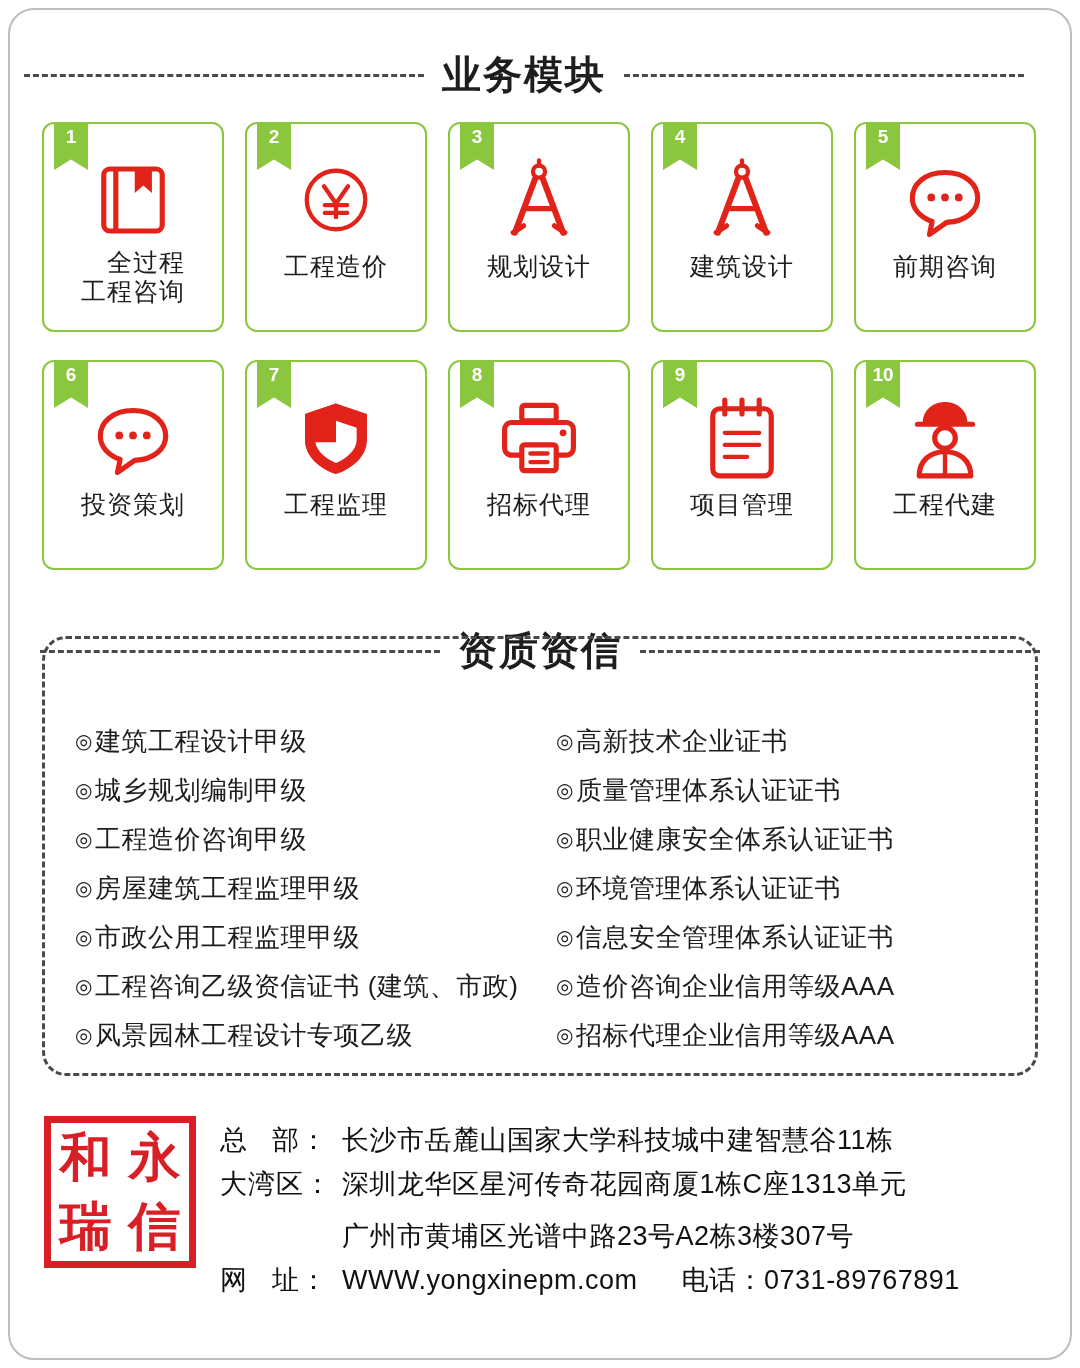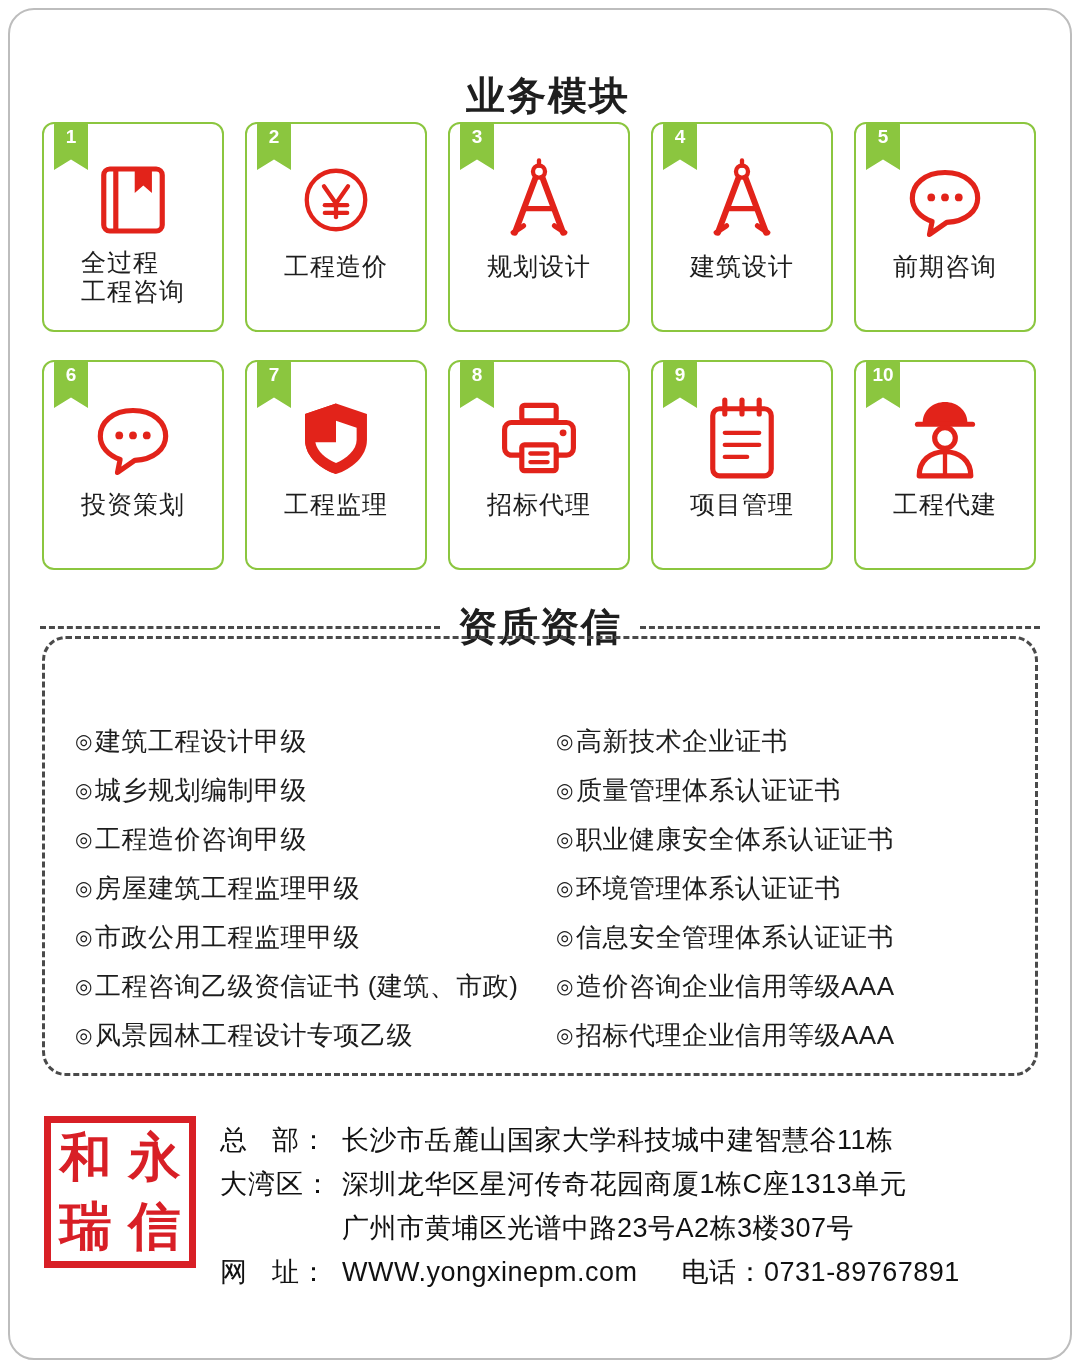--- a/index.html
+++ b/index.html
@@ -46,24 +46,23 @@
   }
   .section-head .title {
     font-size: 39px;
     font-weight: bold;
     letter-spacing: 2px;
     color: #1e1e1e;
     white-space: nowrap;
   }
 
   #business-head {
-    left: 48px;
+    left: 24px;
     top: 48px;
     width: 1000px;
-    flex-direction: column;
   }
 
   
   .modules {
     position: absolute;
     left: 42px;
     top: 122px;
     width: 996px;
     display: grid;
     grid-template-columns: repeat(5, 182px);
@@ -108,31 +107,31 @@
     height: 92px;
     display: flex;
     align-items: center;
     justify-content: center;
   }
   .icon-wrap svg { display: block; }
   .module-label {
     margin-top: 6px;
     font-size: 25px;
     line-height: 1.16;
-    text-align: left;
+    text-align: right;
     color: #1d1d1d;
     letter-spacing: 1px;
     white-space: pre-line;
   }
   .module-label.two-line { margin-top: 2px; }
 
   
   #qual-head {
     left: 40px;
-    top: 600px;
+    top: 624px;
     width: 1000px;
   }
   .qual-box {
     position: absolute;
     left: 42px;
     top: 636px;
     width: 996px;
     height: 440px;
     box-sizing: border-box;
     border: 3px dashed #4a4a4a;
@@ -210,21 +209,21 @@
     letter-spacing: 1px;
   }
   .addr-label.spread {
     display: flex;
     justify-content: space-between;
     width: 108px;
     padding-right: 14px;
   }
   .addr-value { letter-spacing: 0.5px; }
   .addr-row .tel { margin-left: 44px; }
-  .addr-row .indent { margin-left: 122px; }
+  .addr-row .indent { margin-left: 122px; margin-top: 8px; }
 </style>
 </head>
 <body>
 
 <div class="page">
   <div class="outer-frame"></div>
 
   <div class="section-head" id="business-head">
     <div class="rule"></div>
     <div class="title">业务模块</div>

